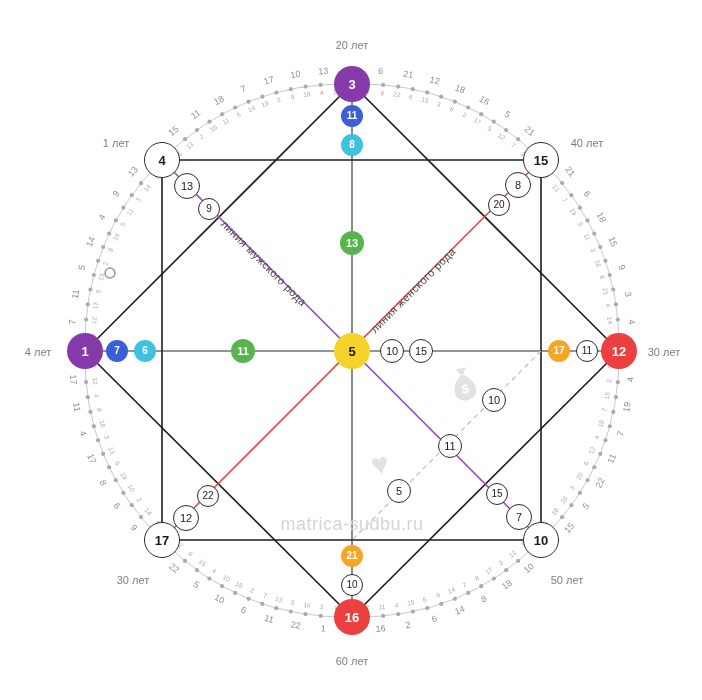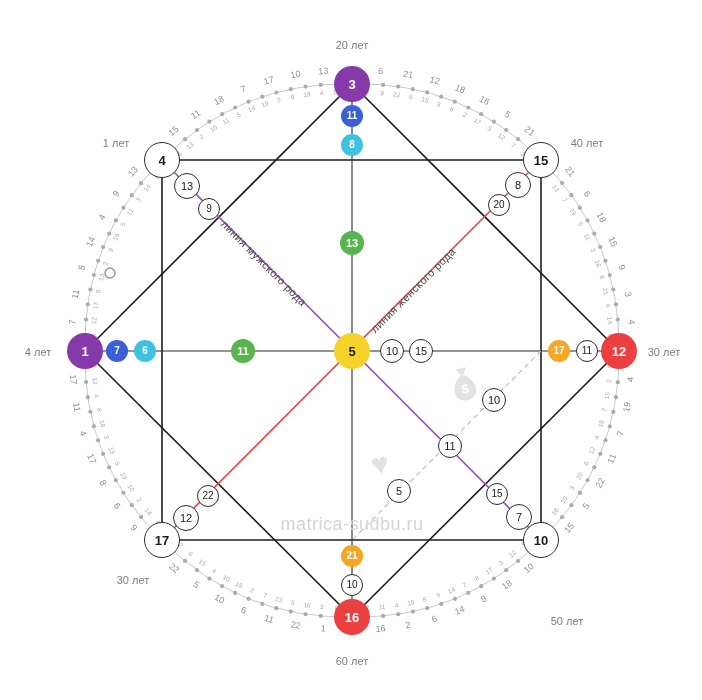--- a/index.html
+++ b/index.html
@@ -367,19 +367,19 @@
       <div class="node" style="left: 380px; top: 339px; width: 24px; height: 24px; background: rgb(255, 255, 255); color: rgb(26, 26, 26); font-size: 11px; font-weight: 400; border: 1.4px solid rgb(43, 43, 43);">10</div>
       <div class="node" style="left: 409px; top: 339px; width: 24px; height: 24px; background: rgb(255, 255, 255); color: rgb(26, 26, 26); font-size: 11px; font-weight: 400; border: 1.4px solid rgb(43, 43, 43);">15</div>
       <div class="node" style="left: 482px; top: 388px; width: 24px; height: 24px; background: rgb(255, 255, 255); color: rgb(26, 26, 26); font-size: 11px; font-weight: 400; border: 1.4px solid rgb(43, 43, 43);">10</div>
       <div class="node" style="left: 438px; top: 434px; width: 24px; height: 24px; background: rgb(255, 255, 255); color: rgb(26, 26, 26); font-size: 11px; font-weight: 400; border: 1.4px solid rgb(43, 43, 43);">11</div>
       <div class="node" style="left: 387px; top: 479px; width: 24px; height: 24px; background: rgb(255, 255, 255); color: rgb(26, 26, 26); font-size: 11px; font-weight: 400; border: 1.4px solid rgb(43, 43, 43);">5</div>
       <div class="age-label" style="left: 38px; top: 352px;">4 лет</div>
       <div class="age-label" style="left: 116px; top: 143px;">1 лет</div>
       <div class="age-label" style="left: 352px; top: 45px;">20 лет</div>
       <div class="age-label" style="left: 587px; top: 143px;">40 лет</div>
       <div class="age-label" style="left: 664px; top: 352px;">30 лет</div>
-      <div class="age-label" style="left: 567px; top: 580px; margin-top: 41px;">50 лет</div>
+      <div class="age-label" style="left: 567px; top: 580px;">50 лет</div>
       <div class="age-label" style="left: 352px; top: 661px;">60 лет</div>
       <div class="age-label" style="left: 133px; top: 580px;">30 лет</div>
       <div class="line-label" style="left: 264px; top: 263px; transform: translate(-50%, -50%) rotate(45deg);">линия мужского рода</div>
       <div class="line-label" style="left: 413px; top: 290px; transform: translate(-50%, -50%) rotate(-45deg);">линия женского рода</div>
     </div>
 </div>
 
 </body></html>

